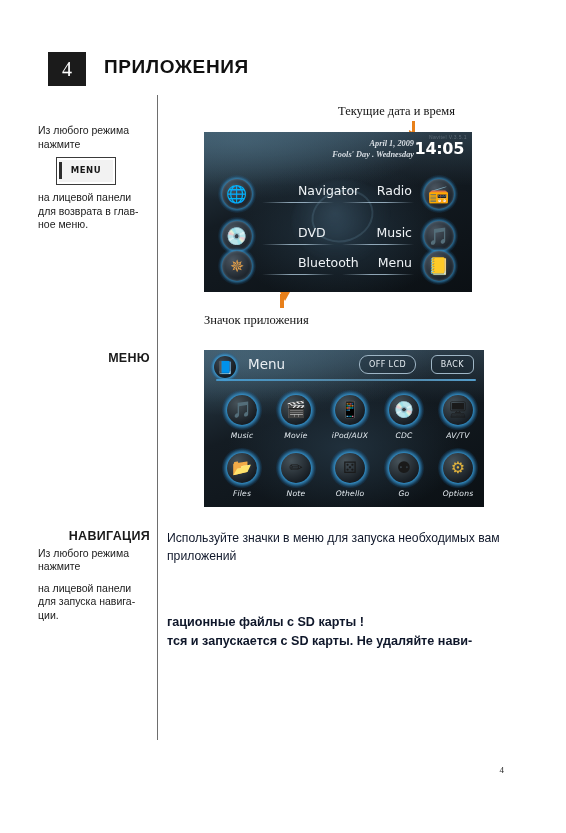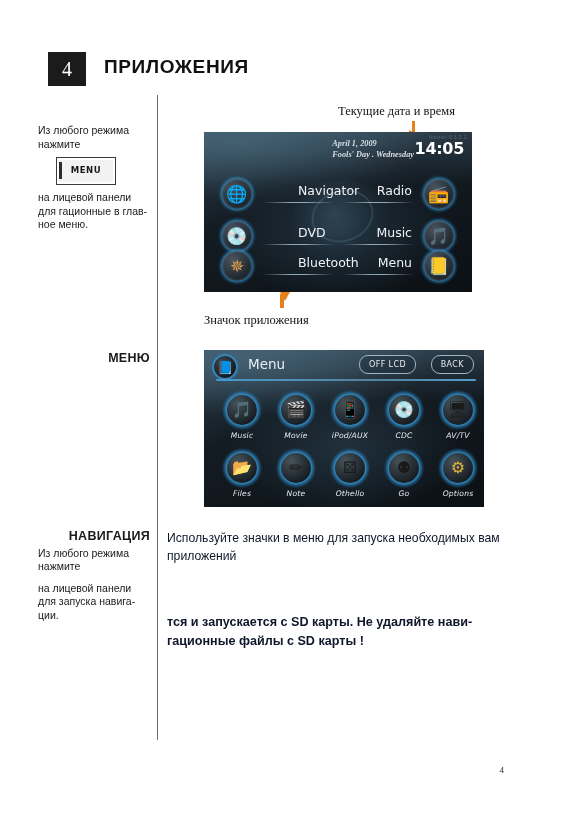--- a/index.html
+++ b/index.html
@@ -171,20 +171,21 @@
   }
   .screen-topwash {
     position: absolute;
     left: 0; top: 0; right: 0; height: 34%;
     background: linear-gradient(180deg, rgba(120,165,195,.22) 0%, rgba(40,60,75,0) 100%);
   }
   .hm-datebox {
     position: absolute;
     right: 58px;
     top: 6px;
+    text-align: right;
     line-height: 11px;
   }
   .hm-date, .hm-day {
     font-family: "Liberation Serif", serif;
     font-style: italic;
     font-size: 8.3px;
     color: #d8dee4;
     font-weight: bold;
     white-space: nowrap;
   }
@@ -386,21 +387,21 @@
 
 <div class="left-col" style="top:124px;">
   <div>Из любого режима</div>
   <div>нажмите</div>
   <div class="key-wrap">
     <div class="hw-key menu">
       <span>MENU</span>
     </div>
   </div>
   <div>на лицевой панели</div>
-  <div>для гационные в глав-</div>
+  <div>для возврата в глав-</div>
   <div>ное меню.</div>
 </div>
 
 <div class="left-col left-head" style="top:352px;">МЕНЮ</div>
 
 <div class="left-col" style="top:530px;">
   <div class="left-head">НАВИГАЦИЯ</div>
   <div>Из любого режима</div>
   <div>нажмите</div>
   <div style="margin-top:8px;">на лицевой панели</div>
@@ -490,21 +491,21 @@
   <div class="screen-bg"></div>
   <div class="screen-topwash"></div>
 
   <div class="mn-header">
     <div class="mn-logo">
 
       <span class="glyph">📘</span>
     </div>
     <div class="mn-title">Menu</div>
     <div class="mn-btn" style="right:68px;">OFF LCD</div>
-    <div class="mn-btn" style="right:10px;">BACK</div>
+    <div class="mn-btn" style="right:10px;border-radius:6px;">BACK</div>
     <div class="mn-headline"></div>
   </div>
 
   <div class="mn-grid">
 
     <div class="mn-cell" style="left:10px;  top:2px;">
       <div class="mn-ring">
           <span class="glyph">🎵</span>
         </div>
       <div class="mn-cap">Music</div>
@@ -563,17 +564,17 @@
           <span class="glyph" style="color:#e2b33c;">⚙</span>
         </div>
       <div class="mn-cap">Options</div>
     </div>
   </div>
 </div>
 
 <div class="body-text" style="top:530px;">Используйте значки в меню для запуска необходимых вам приложений</div>
 
 <div class="body-text bold" style="top:613px;">
+  <div>гационные файлы с SD карты !</div>
   <div>тся и запускается с SD карты. Не удаляйте нави-</div>
-  <div>гационные файлы с SD карты !</div>
 </div>
 
 <div class="page-number">4</div>
 
 </body></html>

